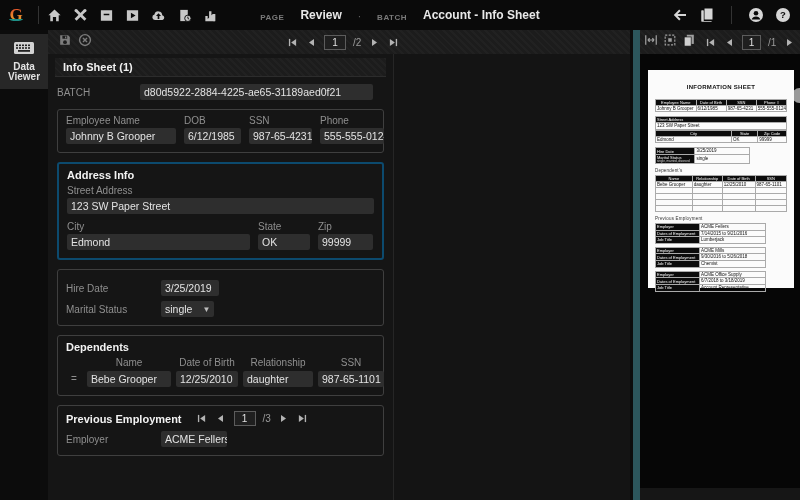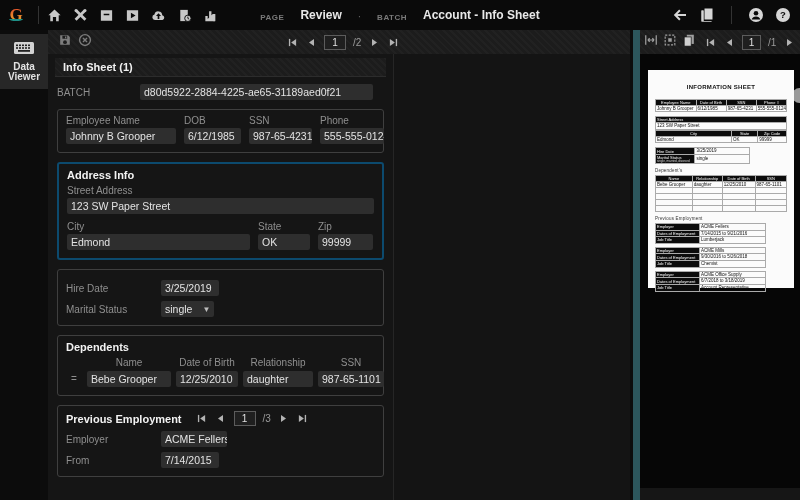--- a/index.html
+++ b/index.html
@@ -376,24 +376,20 @@
                       <path d="M1 1l5.5 4L1 9z"></path>
                       <path d="M7.5 1H9v8H7.5z"></path>
                     </svg>
                   </span>
               </span>
             </div>
             <div class="lv-row">
               <span class="lv-label">Employer</span>
               <span class="field-box" style="width:66px">ACME Fellers</span>
             </div>
-            <div class="lv-row">
-              <span class="lv-label">From</span>
-              <span class="field-box" style="width:58px">7/14/2015</span>
-            </div>
 
           </div>
 
         </div>
         <div class="scroll-line"></div>
         <div class="form-rest"></div>
       </div>
     </div>
 
     <div class="splitter">

